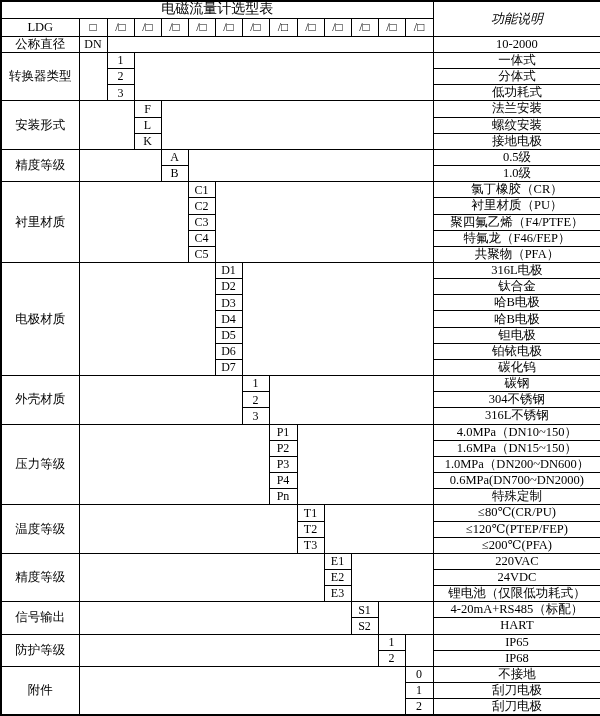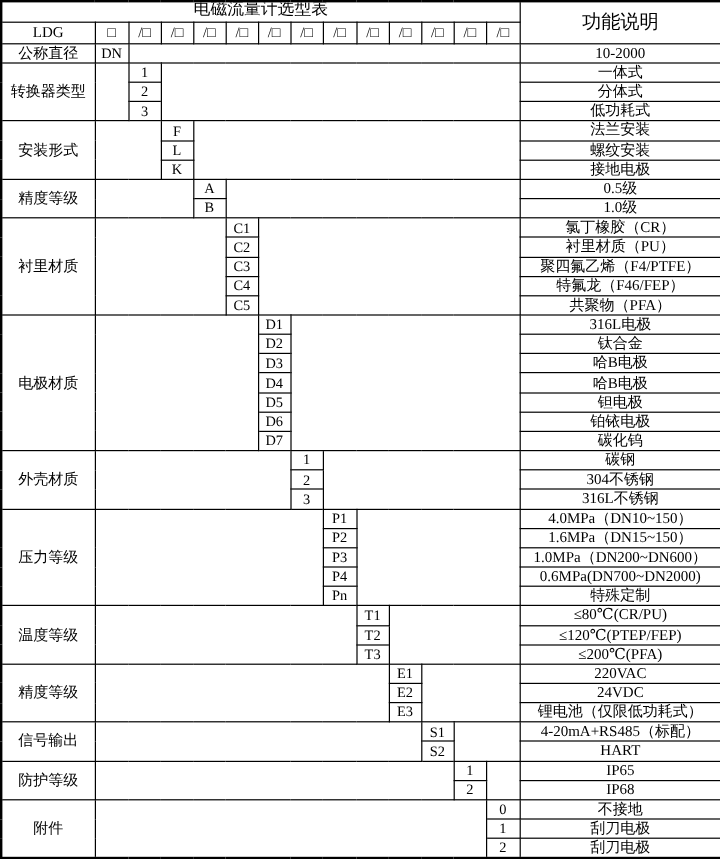--- a/index.html
+++ b/index.html
@@ -16,21 +16,21 @@
     border:1px solid #000;
     padding:0;
     text-align:center;
     vertical-align:middle;
     line-height:1.05;
     overflow:hidden;
     white-space:nowrap;
   }
   tr{height:16px;}
   td.title-cell{font-size:14px;}
-  td.fn-header{font-size:16px;}
+  td.fn-header{font-size:13px;font-style:italic;}
   td.cat-label{text-align:left;padding-left:5px;}
   td.cat-label.center{padding-left:0;}
   td.desc-left{text-align:left;padding-left:2px;}
   td.gtop{border-top:2px solid #000;}
   td.box-cell{font-size:12px;letter-spacing:0;}
 </style>
 </head>
 <body>
 
 <table class="sel">

